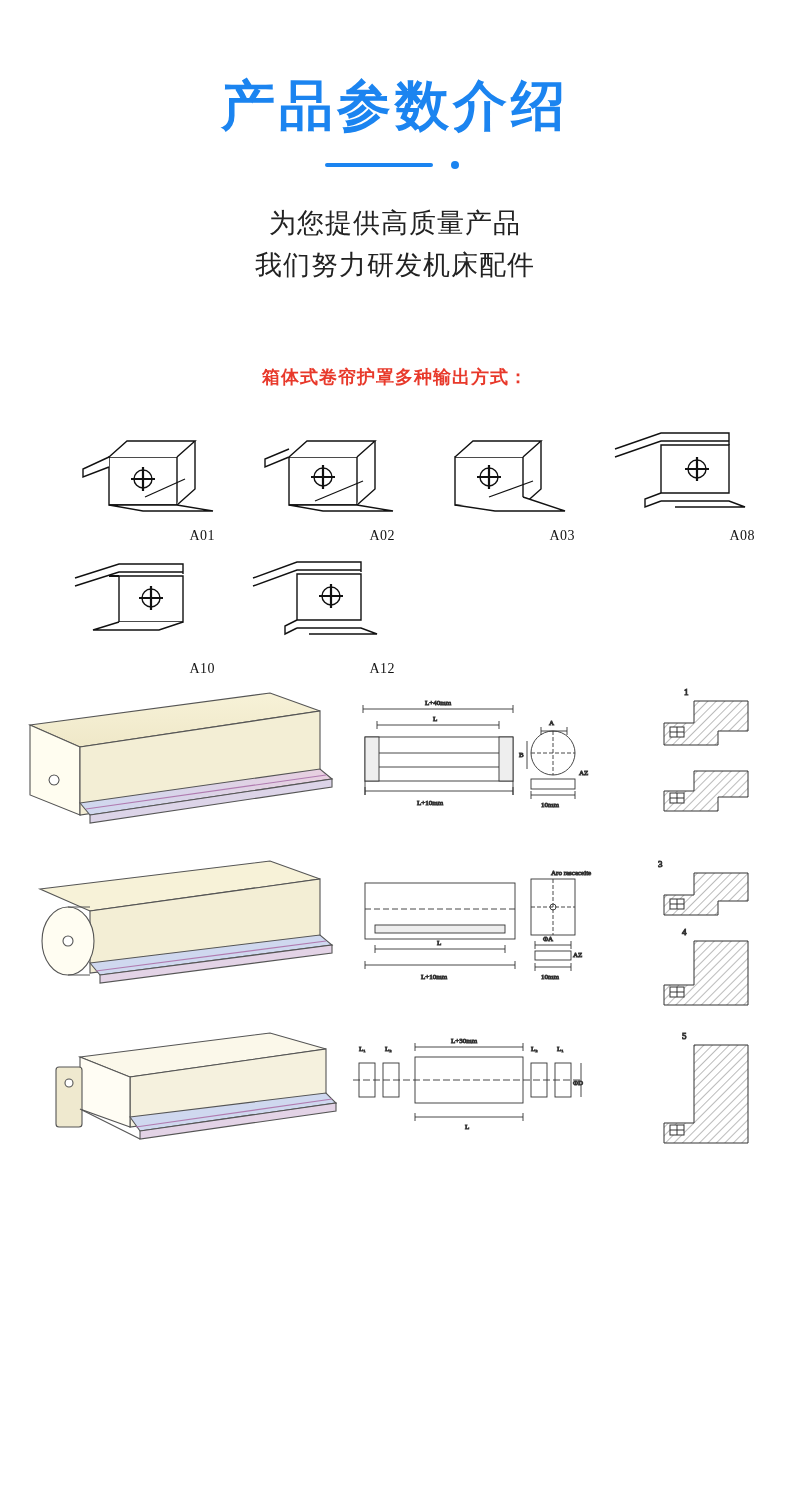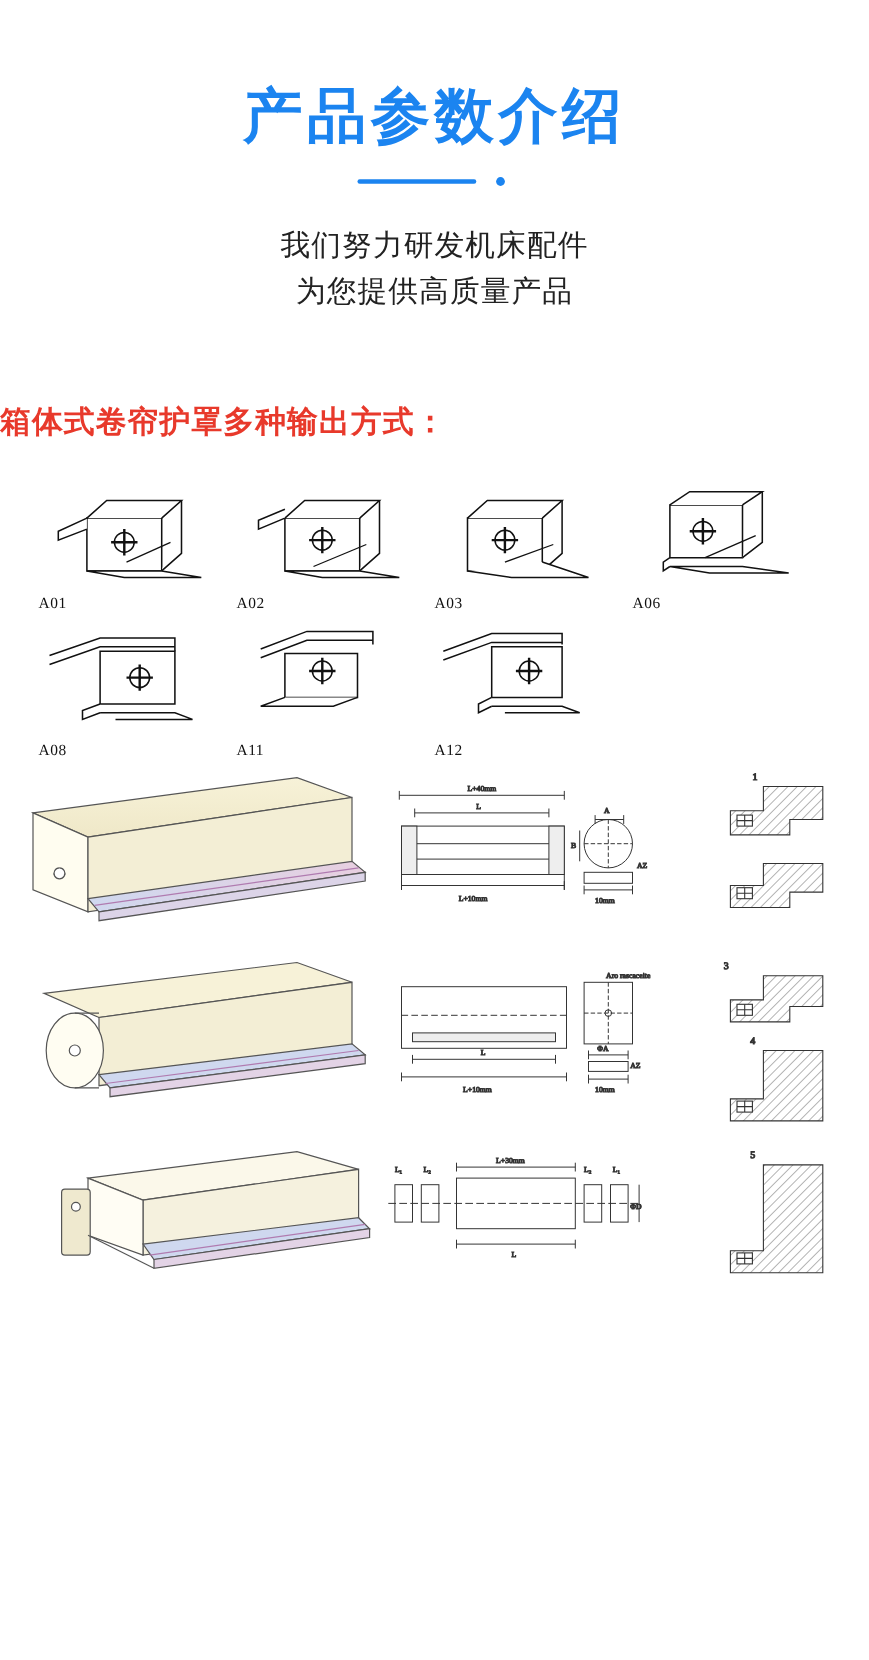--- a/index.html
+++ b/index.html
@@ -53,39 +53,39 @@
   }
   .subtitle{
     margin:30px 0 0;
     font-size:27px;
     line-height:1.55;
     color:#222;
     letter-spacing:1px;
   }
   .section-title{
     margin:78px 0 0;
-    text-align:left;
-    font-size:28px;
+    text-align:center;
+    font-size:18px;
     font-weight:bold;
     color:#e8392b;
     letter-spacing:1px;
   }
 
   
   .grid{
     margin:30px auto 0;
     width:720px;
     display:grid;
     grid-template-columns:repeat(4,1fr);
     row-gap:8px;
   }
   .cell{
     display:flex;
     flex-direction:column;
-    align-items:flex-start;
+    align-items:flex-end;
   }
   .cell svg{display:block;}
   .cell .label{
     margin-top:4px;
     font-size:14px;
     color:#111;
     letter-spacing:.5px;
     font-family:"Liberation Serif", serif;
   }
 
@@ -105,22 +105,22 @@
 
 <div class="page">
 
   <div class="header">
     <h1 class="main-title">产品参数介绍</h1>
     <div class="divider">
       <span class="bar"></span>
       <span class="dot"></span>
     </div>
     <div class="subtitle">
+      <div>为您提供高质量产品</div>
       <div>我们努力研发机床配件</div>
-      <div>为您提供高质量产品</div>
     </div>
   </div>
 
   <div class="section-title">箱体式卷帘护罩多种输出方式：</div>
 
   <div class="grid">
 
     <div class="cell">
       <svg width="150" height="105" viewBox="0 0 150 105">
         <g fill="none" stroke="#111" stroke-width="1.4">
@@ -163,67 +163,53 @@
           <path d="M64 78 L108 62" stroke-width="1.2"></path>
           <circle cx="64" cy="58" r="9"></circle>
           <path d="M64 46 L64 70 M52 58 L76 58" stroke-width="2.2"></path>
         </g>
       </svg>
       <div class="label">A03</div>
     </div>
 
 
 
-    <div class="cell">
-      <svg width="150" height="105" viewBox="0 0 150 105">
-        <g fill="none" stroke="#111" stroke-width="1.4">
-          <path d="M34 26 L100 26 L100 74 L34 74 Z" fill="#fff"></path>
-          <path d="M34 26 L52 14 L118 14 L100 26" fill="#fff"></path>
-          <path d="M118 14 L118 60 L100 74" fill="#fff"></path>
-          <path d="M34 74 L28 78 L28 86 L34 82" fill="#fff"></path>
-          <path d="M34 82 L100 82 L142 88 L70 88 Z" fill="#fff"></path>
-          <path d="M66 74 L112 54" stroke-width="1.2"></path>
-          <circle cx="64" cy="50" r="9"></circle>
-          <path d="M64 38 L64 62 M52 50 L76 50" stroke-width="2.2"></path>
-        </g>
-      </svg>
-      <div class="label">A06</div>
-    </div>
 
 
     <div class="cell">
       <svg width="150" height="105" viewBox="0 0 150 105">
         <g fill="none" stroke="#111" stroke-width="1.4">
           <path d="M10 30 L56 14 L124 14 L124 26" fill="#fff"></path>
           <path d="M10 38 L56 22 L124 22" fill="#fff"></path>
           <path d="M56 26 L56 74 L124 74 L124 26 Z" fill="#fff"></path>
           <path d="M56 74 L40 80 L40 88 L56 82" fill="#fff"></path>
           <path d="M56 82 L124 82 L140 88 L70 88" fill="#fff"></path>
           <circle cx="92" cy="50" r="9"></circle>
           <path d="M92 38 L92 62 M80 50 L104 50" stroke-width="2.2"></path>
         </g>
       </svg>
       <div class="label">A08</div>
     </div>
 
 
-
-    <div class="cell">
-      <svg width="150" height="105" viewBox="0 0 150 105">
-        <g fill="none" stroke="#111" stroke-width="1.4">
-          <path d="M22 24 L64 8 L124 8 L124 20" fill="#fff"></path>
-          <path d="M22 32 L64 16 L124 16" fill="#fff"></path>
-          <path d="M44 28 L44 68 L110 68 L110 28 Z" fill="#fff"></path>
-          <path d="M44 68 L22 76 L88 76 L110 68" fill="#fff"></path>
-          <circle cx="78" cy="44" r="9"></circle>
-          <path d="M78 32 L78 56 M66 44 L90 44" stroke-width="2.2"></path>
-        </g>
-      </svg>
-      <div class="label">A11</div>
-    </div>
+    <div class="cell">
+      <svg width="150" height="105" viewBox="0 0 150 105">
+        <g fill="none" stroke="#111" stroke-width="1.4">
+          <path d="M10 26 L54 12 L118 12 L118 22" fill="#fff"></path>
+          <path d="M10 34 L54 20 L118 20" fill="#fff"></path>
+          <path d="M54 24 L54 70 L118 70 L118 24 Z" fill="#fff"></path>
+          <path d="M54 70 L28 78 L94 78 L118 70" fill="#fff"></path>
+          <path d="M44 24 L54 24" stroke-width="2"></path>
+          <circle cx="86" cy="46" r="9"></circle>
+          <path d="M86 34 L86 58 M74 46 L98 46" stroke-width="2.2"></path>
+        </g>
+      </svg>
+      <div class="label">A10</div>
+    </div>
+
 
     <div class="cell">
       <svg width="150" height="105" viewBox="0 0 150 105">
         <g fill="none" stroke="#111" stroke-width="1.4">
           <path d="M8 26 L52 10 L116 10 L116 20" fill="#fff"></path>
           <path d="M8 34 L52 18 L116 18" fill="#fff"></path>
           <path d="M52 22 L52 68 L116 68 L116 22 Z" fill="#fff"></path>
           <path d="M52 68 L40 74 L40 82 L52 76" fill="#fff"></path>
           <path d="M52 76 L116 76 L132 82 L64 82" fill="#fff"></path>
           <circle cx="86" cy="44" r="9"></circle>

